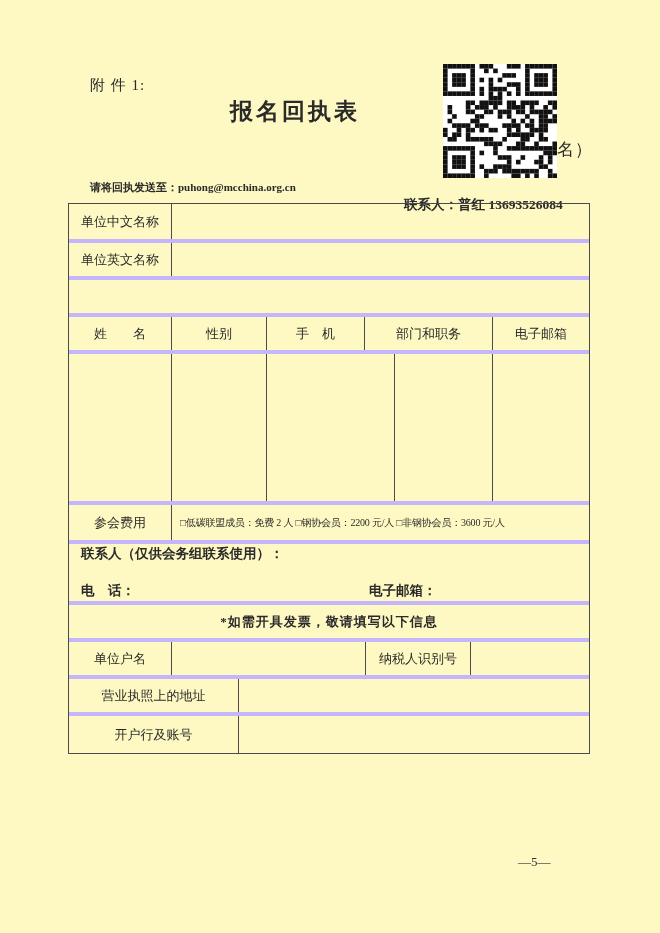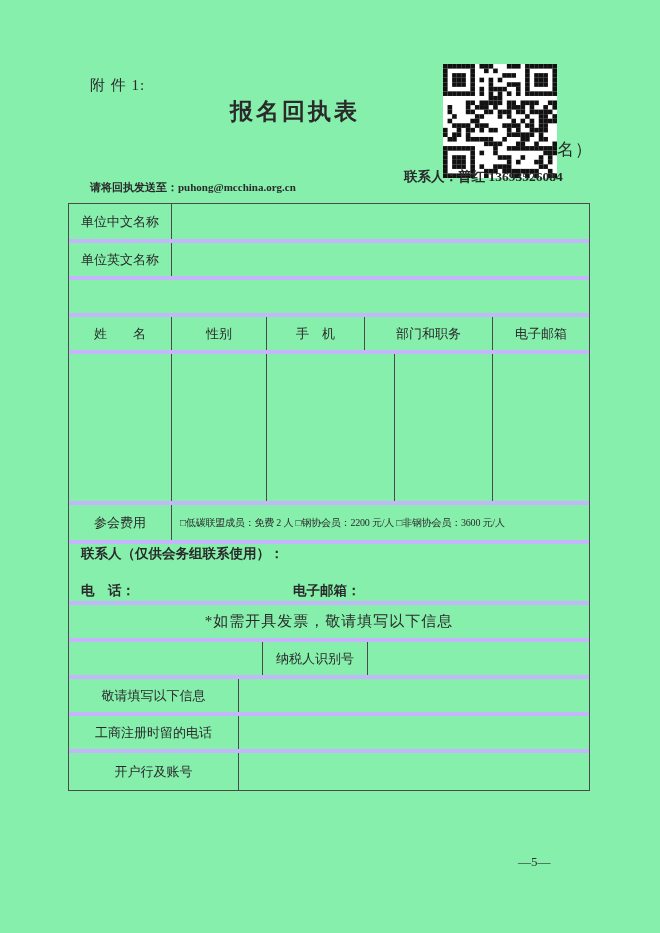--- a/index.html
+++ b/index.html
@@ -1,40 +1,40 @@
 <!DOCTYPE html>
 <html><head>
 <meta charset="utf-8">
 <style>
   html,body{margin:0;padding:0;}
   body{background:#f2f2f2;font-family:"Liberation Serif","DejaVu Serif",serif;}
-  .page{position:relative;width:660px;height:933px;margin:0 auto;background:#86efac;color:#2a2a2a;overflow:hidden;}
+  .page{position:relative;width:660px;height:933px;margin:0 auto;background:#fef9c3;color:#2a2a2a;overflow:hidden;}
 
   .attachment{position:absolute;left:90px;top:76px;font-size:15px;letter-spacing:1px;}
   .title{position:absolute;left:0;top:96px;width:590px;text-align:center;font-size:23px;font-weight:bold;letter-spacing:3px;}
   .subtitle{position:absolute;left:0;top:138px;width:593px;text-align:right;font-size:17px;letter-spacing:1px;}
   .qr-box{position:absolute;left:443px;top:64px;width:114px;height:114px;}
   .send-line{position:absolute;left:90px;top:180px;font-size:11px;font-weight:bold;}
-  .contact-line{position:absolute;left:404px;top:168px;font-size:13.5px;font-weight:bold;}
+  .contact-line{position:absolute;left:404px;top:196px;font-size:13.5px;font-weight:bold;}
 
   .tbl{position:absolute;left:68px;top:203px;width:522px;border:1px solid #4b4b4b;box-sizing:border-box;}
   .row{display:flex;box-sizing:border-box;}
   .row:not(:last-child){border-bottom:4px solid #c4b5fd;}
   .cell{box-sizing:border-box;display:flex;align-items:center;justify-content:center;font-size:13px;overflow:hidden;}
   .cell:not(:last-child){border-right:1px solid #4b4b4b;}
   .h40{height:39px;} .h38{height:37px;} .h151{height:151px;} .h62{height:61px;}
   .wL{width:103px;} .wRest{flex:1;}
   .c1{width:103px;} .c2{width:95px;} .c3{width:128px;} .c4{width:98px;} .c5{flex:1;font-family:Liberation Mono, monospace;}
   .wInv{width:170px;}
   .wAcc1{width:103px;} .wAcc2{width:194px;} .wAcc3{width:105px;} .wAcc4{flex:1;}
   .fee-opts{font-size:10px;letter-spacing:-0.2px;white-space:nowrap;justify-content:flex-start;padding-left:8px;}
   .contact-cell{flex-direction:column;align-items:flex-start;justify-content:center;padding-left:12px;gap:19px;font-size:13.5px;font-weight:bold;}
   .contact-line2{display:flex;width:100%;}
-  .contact-line2 .phone{width:212px;}
-  .note-cell{font-weight:normal;font-size:15px;letter-spacing:1px;}
+  .contact-line2 .phone{width:288px;}
+  .note-cell{font-weight:bold;font-size:13px;letter-spacing:1px;}
   .page-number{position:absolute;left:518px;top:854px;font-size:13px;color:#333;}
 </style>
 </head>
 <body>
 
 <div class="page">
 
   <div class="attachment">附 件 1:</div>
 
   <div class="title">报名回执表</div>
@@ -399,31 +399,28 @@
           <span>电子邮箱：</span>
         </div>
       </div>
     </div>
 
     <div class="row h38">
       <div class="cell wRest note-cell">*如需开具发票，敬请填写以下信息</div>
     </div>
 
     <div class="row h38">
+      <div class="cell wAcc1">单位户名</div>
       <div class="cell wAcc2"></div>
       <div class="cell wAcc3">纳税人识别号</div>
       <div class="cell wAcc4"></div>
     </div>
 
     <div class="row h38">
-      <div class="cell wInv">敬请填写以下信息</div>
-      <div class="cell wRest"></div>
-    </div>
-    <div class="row h38">
-      <div class="cell wInv">工商注册时留的电话</div>
+      <div class="cell wInv">营业执照上的地址</div>
       <div class="cell wRest"></div>
     </div>
     <div class="row h38">
       <div class="cell wInv">开户行及账号</div>
       <div class="cell wRest"></div>
     </div>
 
   </div>
 
   <div class="page-number">—5—</div>

